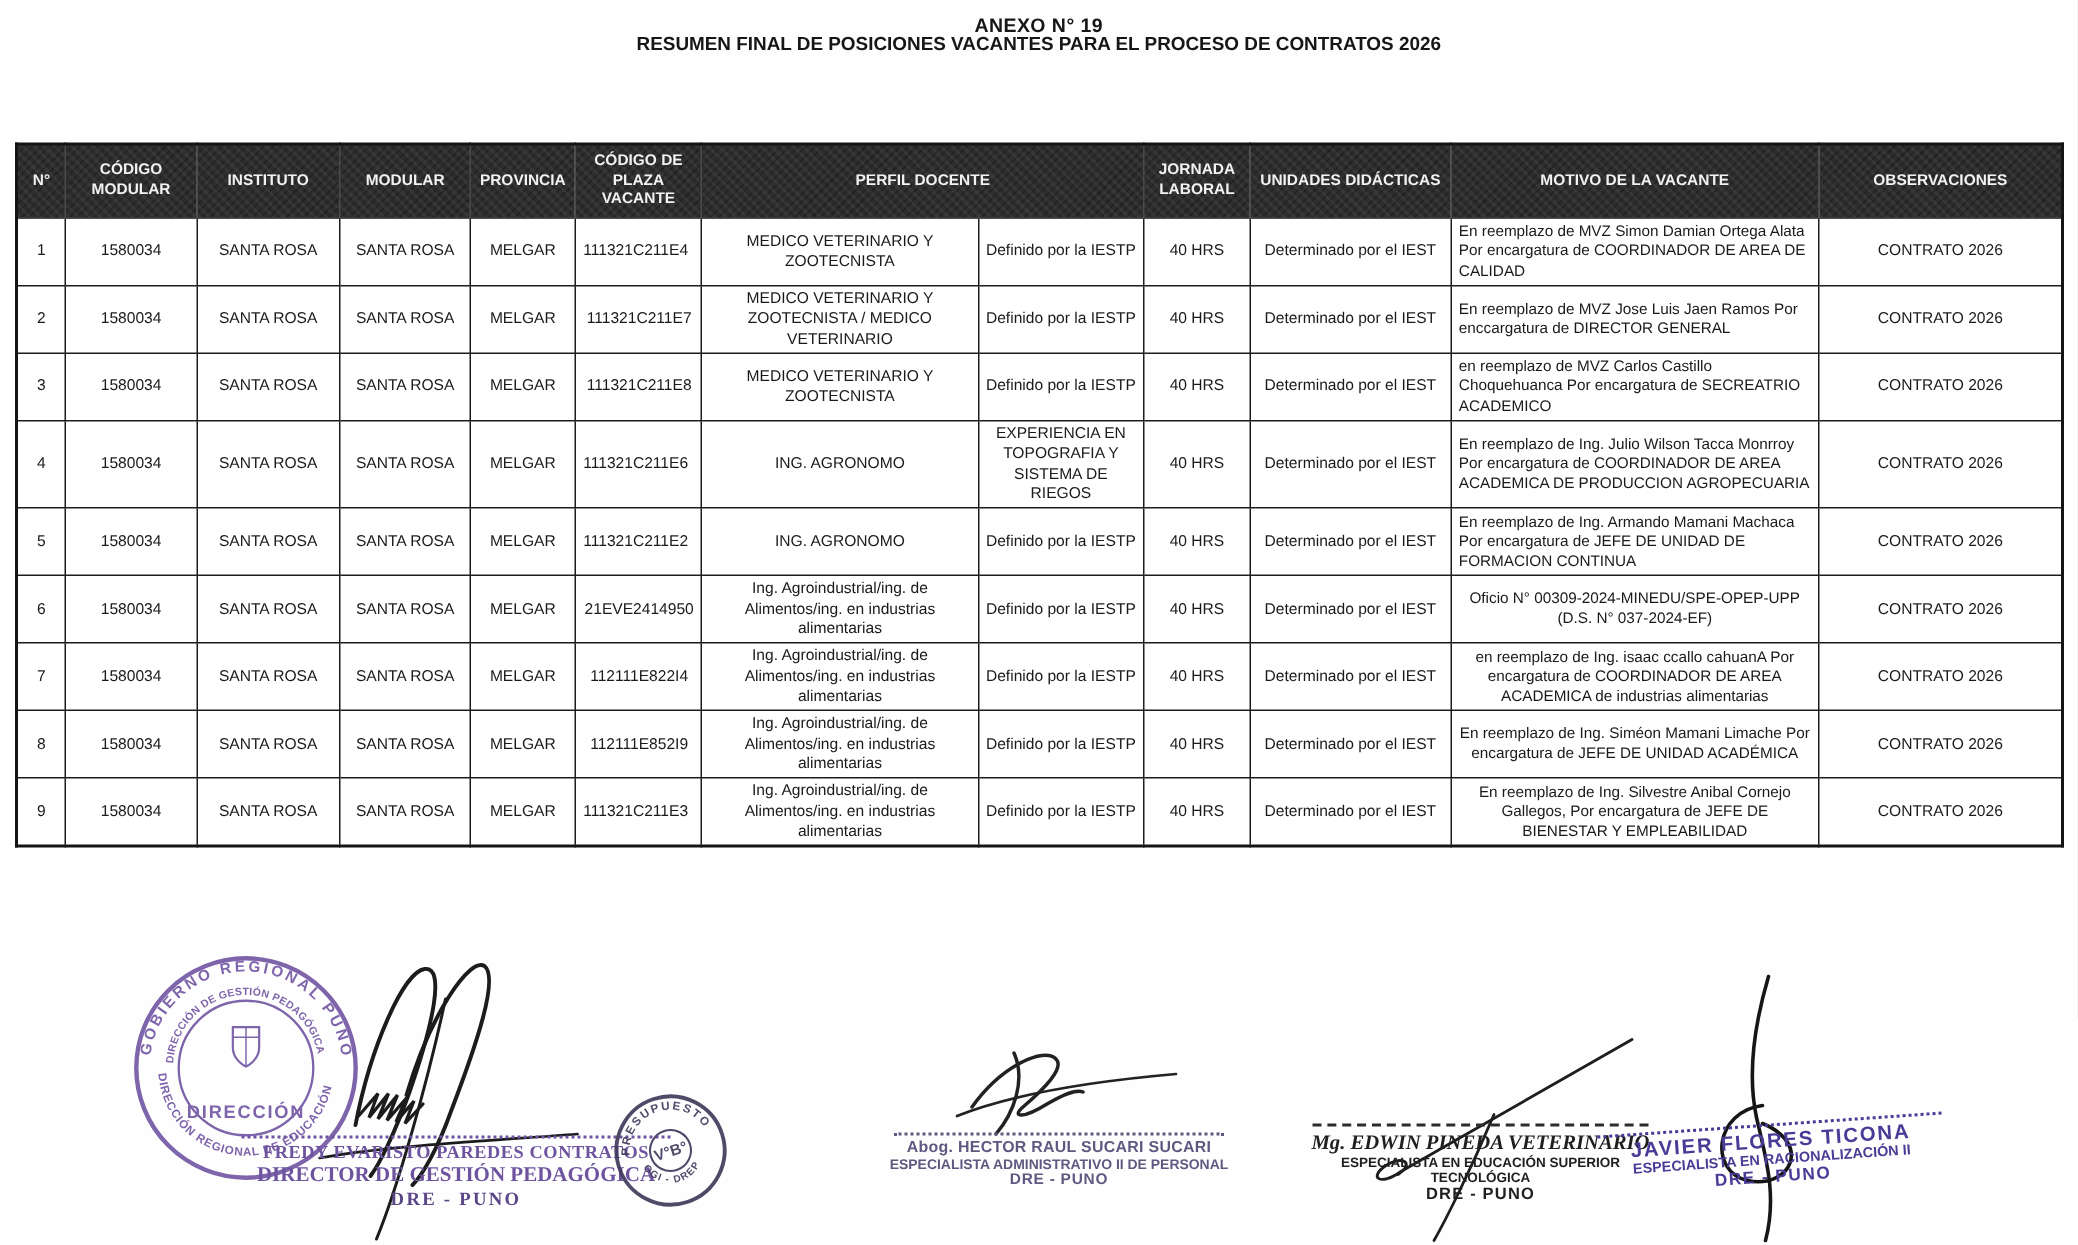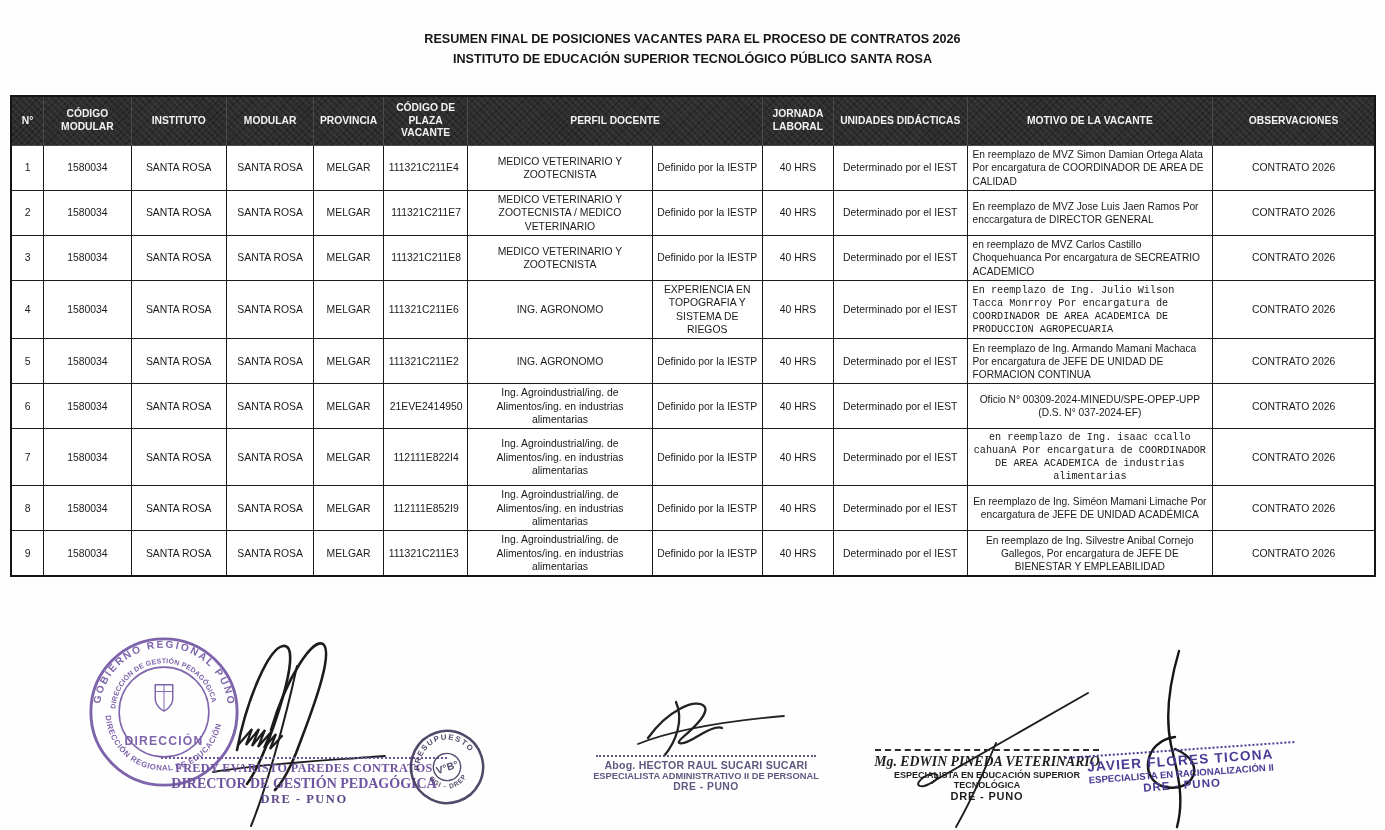--- a/index.html
+++ b/index.html
@@ -1,21 +1,21 @@
 <!DOCTYPE html>
 <html><head>
 <meta charset="utf-8">
 <style>
   html,body{margin:0;padding:0;background:#e9e9e9;}
   .page{position:relative;width:1385px;height:830px;background:#fefefe;overflow:hidden;
         font-family:"Liberation Sans",sans-serif;color:#1a1a1a;}
   
   .title{position:absolute;left:0;width:1385px;text-align:center;font-weight:bold;color:#161616;}
   .anexo{top:9px;font-size:13px;letter-spacing:.3px;}
-  .t1{top:32px;font-size:12.6px;}
+  .t1{top:22px;font-size:12.6px;}
   .t2{top:52px;font-size:12.6px;}
   
   table.vac{position:absolute;left:10px;top:95px;width:1366px;border-collapse:collapse;
             table-layout:fixed;border:2px solid #141414;}
   thead th{background:#2d2d2d;
     background-image:repeating-linear-gradient(45deg,rgba(255,255,255,.05) 0 2px,transparent 2px 5px),
                      repeating-linear-gradient(-45deg,rgba(0,0,0,.28) 0 1px,transparent 1px 4px);
     color:#f2f2f2;font-weight:bold;font-size:10.3px;line-height:1.25;text-align:center;
     vertical-align:middle;border:1px solid #4a4a4a;padding:2px 3px;}
   thead tr.h1 th{height:44px;}
@@ -52,22 +52,22 @@
   .sig-flores .name{font-size:13.6px;letter-spacing:1.2px;}
   .sig-flores .role{font-size:9.6px;}
   .sig-flores .org{font-size:11.5px;letter-spacing:1px;}
   .stampsvg{position:absolute;pointer-events:none;}
 </style>
 </head>
 <body>
 
 <div class="page">
 
+  <div class="title anexo">ANEXO N° 19</div>
   <div class="title t1">RESUMEN FINAL DE POSICIONES VACANTES PARA EL PROCESO DE CONTRATOS 2026</div>
-  <div class="title t2">INSTITUTO DE EDUCACIÓN SUPERIOR TECNOLÓGICO PÚBLICO SANTA ROSA</div>
 
   <table class="vac">
     <colgroup>
       <col style="width:2.4%">
         <col style="width:6.4%">
         <col style="width:7.0%">
         <col style="width:6.4%">
       <col style="width:5.1%">
         <col style="width:6.2%">
         <col style="width:13.5%">
@@ -142,21 +142,21 @@
       <td>4</td>
       <td>1580034</td>
       <td>SANTA ROSA</td>
       <td>SANTA ROSA</td>
       <td>MELGAR</td>
       <td class="c-plaza" style="text-align: left;">111321C211E6</td>
       <td>ING. AGRONOMO</td>
       <td>EXPERIENCIA EN TOPOGRAFIA Y SISTEMA DE RIEGOS</td>
       <td>40 HRS</td>
       <td>Determinado por el IEST</td>
-      <td class="c-motivo" style="text-align: left; font-family: Liberation Mono, monospace;">En reemplazo de Ing. Julio Wilson Tacca Monrroy Por encargatura de COORDINADOR DE AREA ACADEMICA DE PRODUCCION AGROPECUARIA</td>
+      <td class="c-motivo" style="text-align: left;">En reemplazo de Ing. Julio Wilson Tacca Monrroy Por encargatura de COORDINADOR DE AREA ACADEMICA DE PRODUCCION AGROPECUARIA</td>
       <td>CONTRATO 2026</td>
     </tr>
 
     <tr>
       <td>5</td>
       <td>1580034</td>
       <td>SANTA ROSA</td>
       <td>SANTA ROSA</td>
       <td>MELGAR</td>
       <td class="c-plaza" style="text-align: left;">111321C211E2</td>
@@ -187,21 +187,21 @@
       <td>7</td>
       <td>1580034</td>
       <td>SANTA ROSA</td>
       <td>SANTA ROSA</td>
       <td>MELGAR</td>
       <td class="c-plaza" style="text-align: center;">112111E822I4</td>
       <td>Ing. Agroindustrial/ing. de Alimentos/ing. en industrias alimentarias</td>
       <td>Definido por la IESTP</td>
       <td>40 HRS</td>
       <td>Determinado por el IEST</td>
-      <td class="c-motivo" style="text-align: center; font-family: Liberation Mono, monospace;">en reemplazo de Ing. isaac ccallo cahuanA  Por encargatura  de  COORDINADOR DE AREA ACADEMICA  de industrias alimentarias</td>
+      <td class="c-motivo" style="text-align: center;">en reemplazo de Ing. isaac ccallo cahuanA  Por encargatura  de  COORDINADOR DE AREA ACADEMICA  de industrias alimentarias</td>
       <td>CONTRATO 2026</td>
     </tr>
 
     <tr>
       <td>8</td>
       <td>1580034</td>
       <td>SANTA ROSA</td>
       <td>SANTA ROSA</td>
       <td>MELGAR</td>
       <td class="c-plaza" style="text-align: center;">112111E852I9</td>

